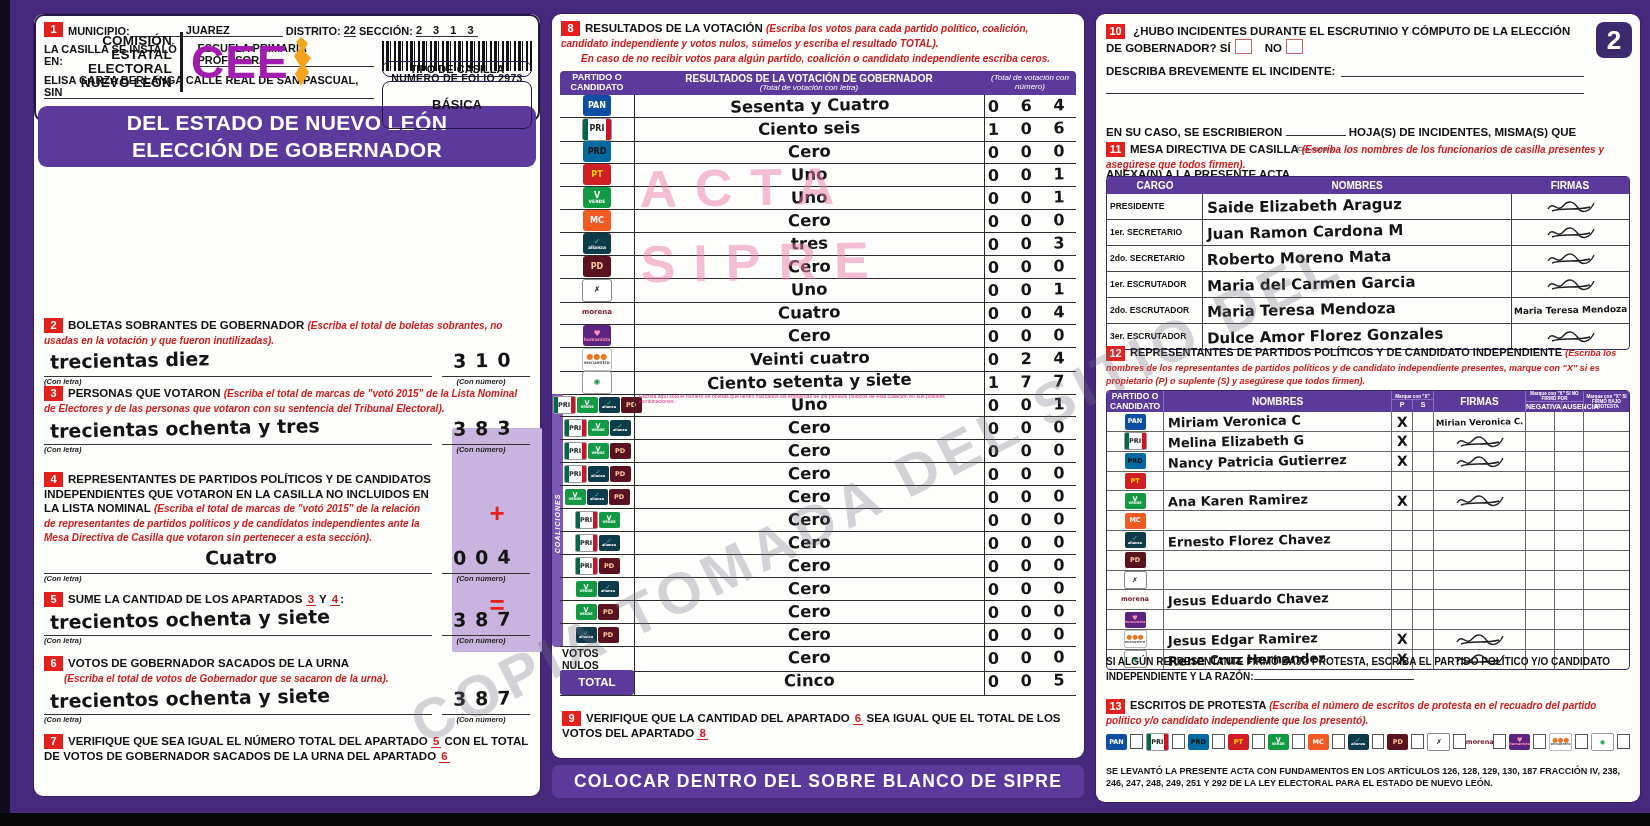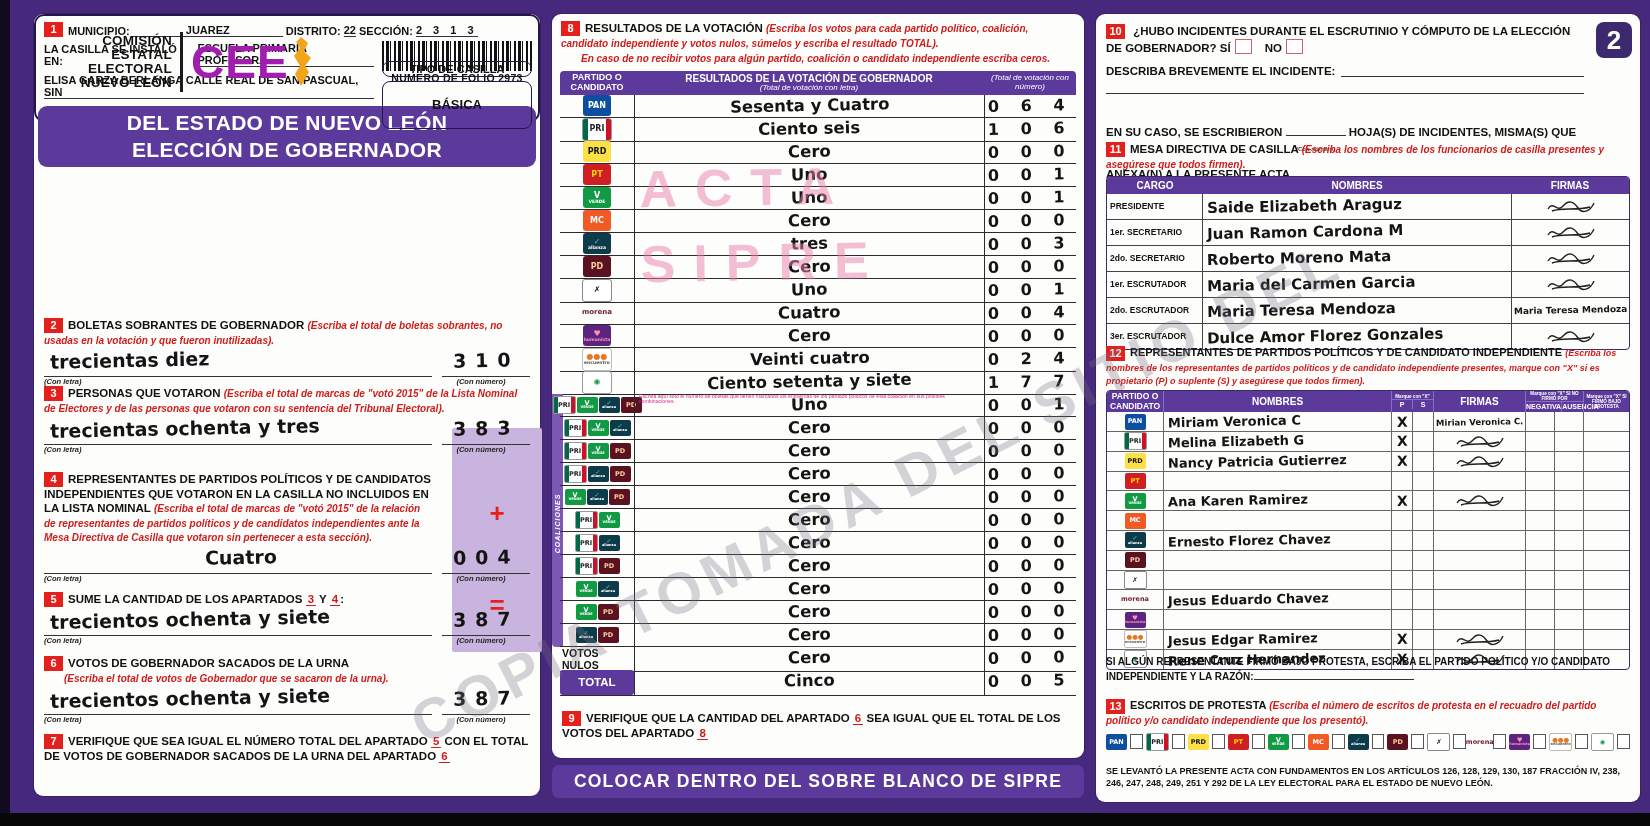--- a/index.html
+++ b/index.html
@@ -149,21 +149,21 @@
   
   .chip{width:28px;height:21px;border-radius:3px;display:flex;flex-direction:column;align-items:center;justify-content:center;
         line-height:1;flex:0 0 auto;font-family:"DejaVu Sans",sans-serif;}
   .chip .chip-label{font-weight:800;font-size:8px;}
   .chip .chip-sub{font-size:4.5px;font-weight:bold;}
   .chip.sm{width:21px;height:16px;border-radius:2px;}
   .chip.sm .chip-label{font-size:6.5px;}
   .chip.sm .chip-sub{font-size:3.5px;}
   .chip-pan{background:#0b4ea2;color:#fff;}
   .chip-pri{background:linear-gradient(90deg,#006847 0 18%,#fff 18% 82%,#ce1126 82%);color:#222;border:1px solid #999;}
-  .chip-prd{background:#fde047;color:#111;}
+  .chip-prd{background:#0369a1;color:#111;}
   .chip-pt{background:#cf1f25;color:#ffd400;}
   .chip-verde{background:#119944;color:#fff;}
   .chip-mc{background:#f15a22;color:#fff;}
   .chip-alianza{background:#0d3b4a;color:#31d6c5;}
   .chip-alianza .chip-sub{color:#fff;}
   .chip-pd{background:#5a1220;color:#ffcf9e;}
   .chip-cruzada{background:#fff;color:#111;border:1px solid #888;}
   .chip-morena{background:transparent;color:#6f1d2e;}
   .chip-morena .chip-label{font-size:7px;}
   .chip-humanista{background:#5a2480;color:#ff8fb8;}

